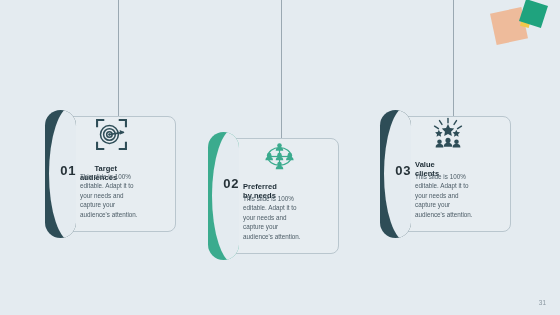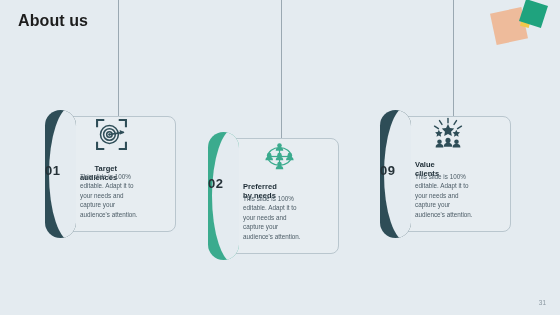--- a/index.html
+++ b/index.html
@@ -58,21 +58,21 @@
     width:46px;height:calc(100% + 8px);
     background:#e4ebf0;
     border-radius:50%/50%;
     transform:translateX(6px);
   }
   .num{
     position:absolute;
     font-size:13px;font-weight:bold;color:#263238;
     letter-spacing:.6px;
     z-index:3;
-    text-align:left;
+    text-align:right;
   }
 
   .icon-wrap{position:absolute;z-index:4;}
   .icon-wrap svg{display:block;}
 
   .head{
     position:absolute;z-index:4;
     font-size:7.5px;font-weight:bold;color:#1b2a33;
     letter-spacing:.05px;
   }
@@ -86,21 +86,20 @@
   .page-num{
     position:absolute;right:14px;bottom:9px;
     font-size:6.5px;color:#8a97a0;
   }
 </style>
 </head>
 <body>
 
 <div class="slide">
 
-  <div class="page-title">About us</div>
 
   <div class="deco">
     <div class="deco-sq-tan"></div>
     <div class="deco-sq-yellow"></div>
     <div class="deco-sq-green"></div>
   </div>
 
   <div class="connector" style="left:118px;top:0;height:116px;"></div>
   <div class="connector" style="left:281px;top:0;height:138px;"></div>
   <div class="connector" style="left:453px;top:0;height:116px;"></div>
@@ -166,21 +165,21 @@
 
     <div class="head" style="left:243px;top:182px;">Preferred by needs</div>
     <div class="body" style="left:243px;top:194px;">This slide is 100% editable. Adapt it to your needs and capture your audience's attention.</div>
   </div>
 
   <div class="node">
     <div class="card" style="left:401px;top:116px;width:110px;height:116px;"></div>
     <div class="pill" style="left:380px;top:110px;width:31px;height:128px;background:#2e4d57;">
       <div class="crescent"></div>
     </div>
-    <div class="num" style="left:380px;top:163px;width:31px;">09</div>
+    <div class="num" style="left:380px;top:163px;width:31px;">03</div>
 
     <div class="icon-wrap" style="left:431px;top:117px;">
       <svg width="34" height="34" viewBox="0 0 48 48">
         <g stroke="#2e4d57" stroke-width="2" stroke-linecap="round">
           <path d="M24 2 V8"></path>
           <path d="M12 5 L15.5 10.5"></path>
           <path d="M36 5 L32.5 10.5"></path>
           <path d="M5 13 L10.5 16.5"></path>
           <path d="M43 13 L37.5 16.5"></path>
         </g>

